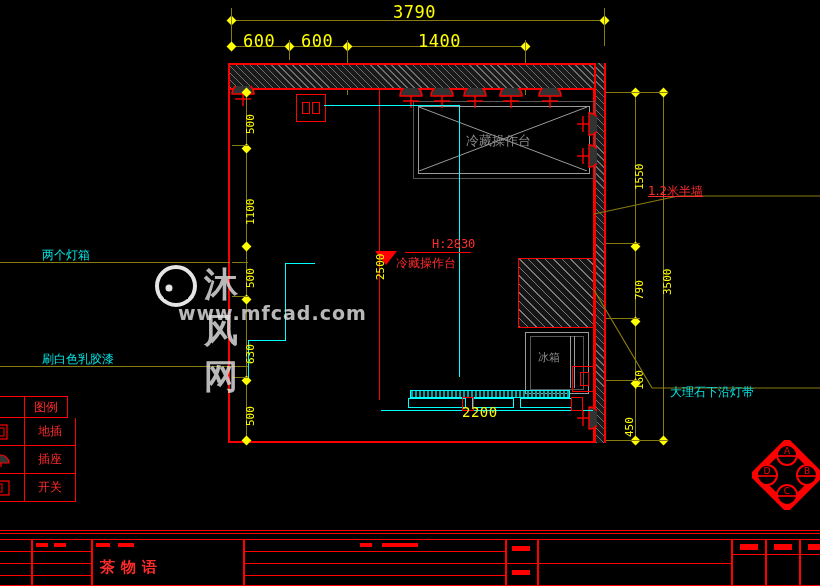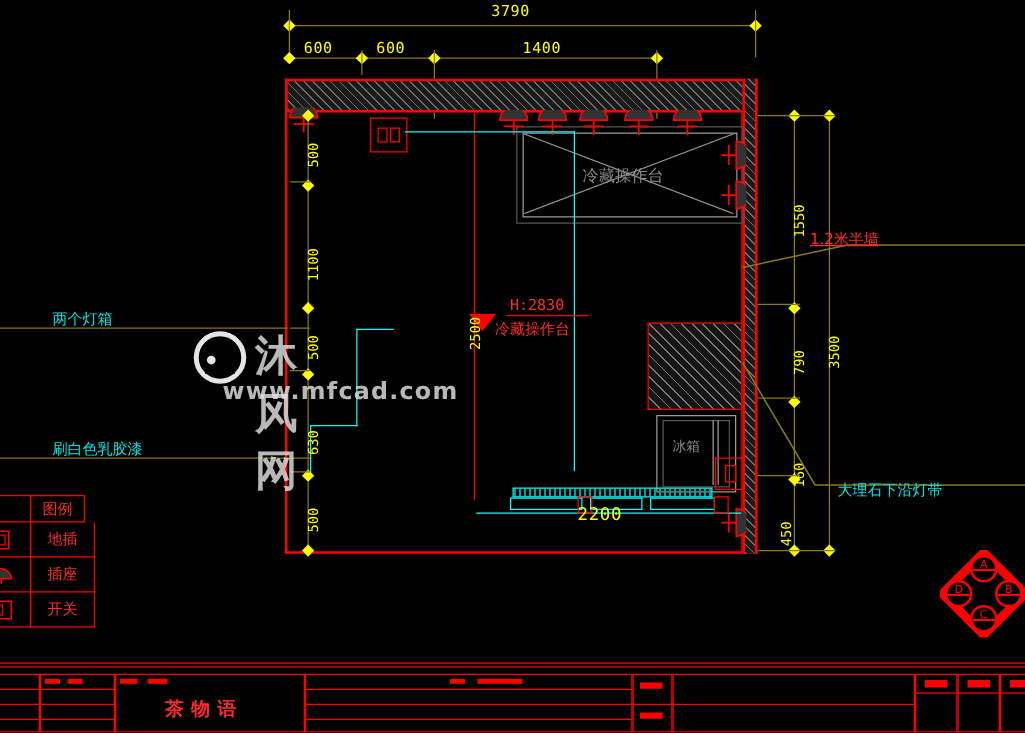--- a/index.html
+++ b/index.html
@@ -1,21 +1,21 @@
 <!DOCTYPE html>
 <html><head>
 <meta charset="utf-8">
 <style>
   html,body{margin:0;padding:0;background:#000;}
   body{width:820px;height:586px;overflow:hidden;
        font-family:"DejaVu Sans","Liberation Sans",sans-serif;}
   #stage{position:relative;width:820px;height:586px;background:#000;}
   .abs{position:absolute;}
   .ln{position:absolute;background:#8a7a12;}
-  .dim-t{position:absolute;color:#ffff00;font-size:12px;letter-spacing:.5px;
+  .dim-t{position:absolute;color:#ffff00;font-size:17px;letter-spacing:.5px;
          font-family:"DejaVu Sans Mono","Liberation Mono",monospace;white-space:nowrap;}
   .dim-v{position:absolute;color:#ffff00;font-size:11px;
          font-family:"DejaVu Sans Mono","Liberation Mono",monospace;white-space:nowrap;
          transform-origin:left top;transform:rotate(-90deg);}
   .red{background:#ff0000;}
   .cyan{background:#00ffff;}
   .txt-cyan{position:absolute;color:#00e5e5;font-size:12px;white-space:nowrap;}
   .txt-red{position:absolute;color:#ff2b2b;font-size:12px;white-space:nowrap;}
   .txt-gray{position:absolute;color:#8c8c8c;font-size:12px;white-space:nowrap;}
   .tick{position:absolute;width:7px;height:7px;background:#ffff00;
@@ -157,21 +157,21 @@
     <div class="abs" style="left:15px;top:7px;width:6px;height:10px;border:1px solid #ff0000;"></div>
   </div>
 
   <div class="abs cyan" style="left:324px;top:105px;width:136px;height:1px;"></div>
   <div class="abs cyan" style="left:459px;top:105px;width:1px;height:272px;"></div>
   <div class="abs cyan" style="left:248px;top:340px;width:1px;height:38px;"></div>
   <div class="abs cyan" style="left:248px;top:340px;width:38px;height:1px;"></div>
   <div class="abs cyan" style="left:285px;top:263px;width:1px;height:78px;"></div>
   <div class="abs cyan" style="left:285px;top:263px;width:30px;height:1px;"></div>
 
-  <div class="txt-red" style="left:408px;top:237px;font-size:12px;font-family:'DejaVu Sans Mono',monospace;">H:2830</div>
+  <div class="txt-red" style="left:432px;top:237px;font-size:12px;font-family:'DejaVu Sans Mono',monospace;">H:2830</div>
   <div class="abs red" style="left:405px;top:252px;width:66px;height:1px;"></div>
   <div class="abs" style="left:375px;top:250px;">
     <svg width="22" height="14">
         <polygon points="0,0 22,0 11,14" fill="#ff0000"></polygon>
       </svg>
   </div>
   <div class="txt-red" style="left:396px;top:255px;font-size:12px;">冷藏操作台</div>
 
   <div class="dim-v" style="left:374px;top:280px;">2500</div>
 
@@ -348,21 +348,21 @@
     <div class="abs red" style="left:244px;top:33px;width:262px;height:1px;"></div>
     <div class="abs red" style="left:244px;top:45px;width:262px;height:1px;"></div>
 
     <div class="tb-mark" style="left:36px;top:13px;width:12px;"></div>
     <div class="tb-mark" style="left:54px;top:13px;width:12px;"></div>
     <div class="tb-mark" style="left:96px;top:13px;width:14px;"></div>
     <div class="tb-mark" style="left:118px;top:13px;width:16px;"></div>
     <div class="tb-mark" style="left:360px;top:13px;width:12px;"></div>
     <div class="tb-mark" style="left:382px;top:13px;width:36px;"></div>
 
-    <div class="abs" style="left:100px;top:28px;color:#ff2b2b;font-size:15px;letter-spacing:6px;font-weight:bold;margin-left:32px;">茶物语</div>
+    <div class="abs" style="left:100px;top:28px;color:#ff2b2b;font-size:15px;letter-spacing:6px;font-weight:bold;">茶物语</div>
 
     <div class="tb-cell" style="left:506px;top:9px;width:32px;height:47px;"></div>
     <div class="abs red" style="left:506px;top:33px;width:32px;height:1px;"></div>
     <div class="tb-mark" style="left:512px;top:16px;width:18px;height:5px;"></div>
     <div class="tb-mark" style="left:512px;top:40px;width:18px;height:5px;"></div>
 
     <div class="tb-cell" style="left:538px;top:9px;width:194px;height:47px;"></div>
     <div class="abs red" style="left:538px;top:33px;width:194px;height:1px;"></div>
 
     <div class="tb-cell" style="left:732px;top:9px;width:34px;height:47px;"></div>

